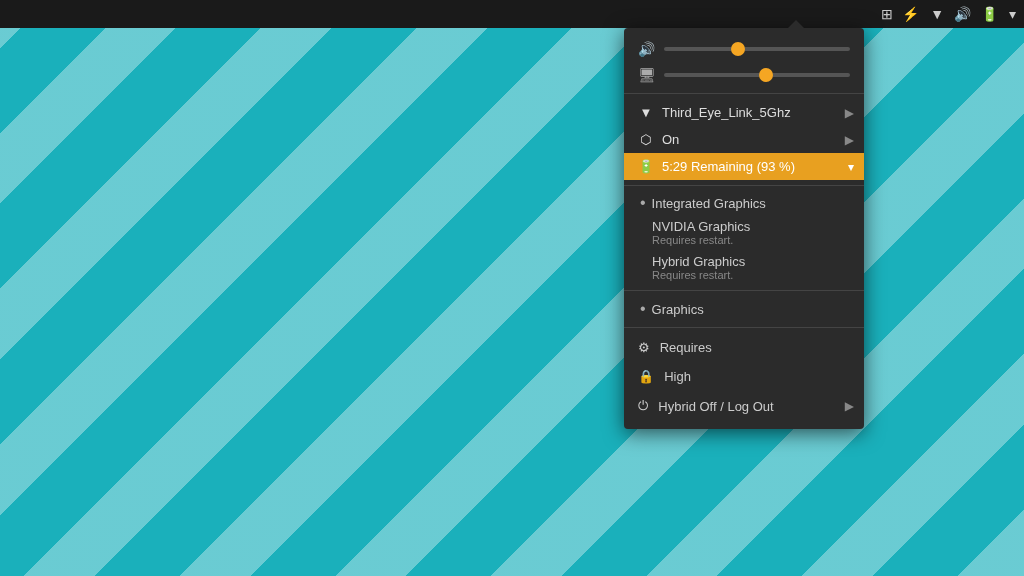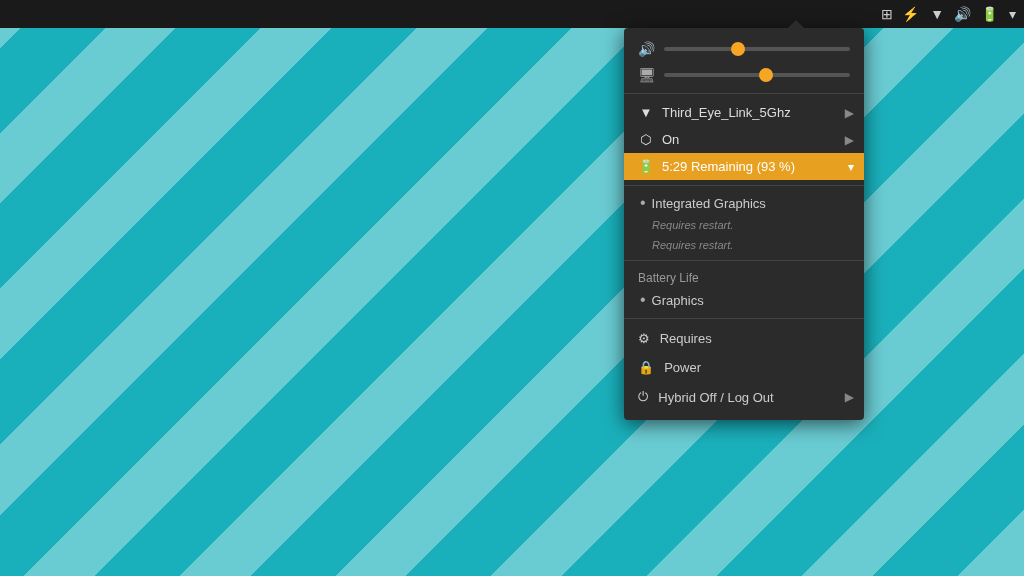--- a/index.html
+++ b/index.html
@@ -143,21 +143,20 @@
 
     .graphics-option {
       display: flex;
       flex-direction: column;
       padding: 4px 14px 4px 28px;
       color: #ccc;
       font-size: 13px;
       cursor: pointer;
     }
     .graphics-option .sub-label {
-      font-style: italic;
       font-size: 11px;
       color: #888;
     }
 
     .graphics-selected {
       display: flex;
       align-items: center;
       padding: 4px 14px 4px 16px;
       color: #ccc;
       font-size: 13px;
@@ -257,47 +256,48 @@
 
 
   <div class="divider"></div>
 
   <div class="graphics-selected">
     <span class="dot">•</span>
     <span>Integrated Graphics</span>
   </div>
 
   <div class="graphics-option">
+    <span>NVIDIA Graphics</span>
     <span class="sub-label">Requires restart.</span>
   </div>
 
   <div class="graphics-option">
+    <span>Hybrid Graphics</span>
     <span class="sub-label">Requires restart.</span>
   </div>
 
   <div class="divider"></div>
 
-  <div class="section-title">Battery Life</div>
 
   <div class="power-option selected">
     <span class="dot">•</span>
     <span>Graphics</span>
   </div>
 
 
   <div class="divider"></div>
 
   <div class="bottom-menu-item">
     <span>⚙</span>
     <span>Requires</span>
   </div>
 
   <div class="bottom-menu-item">
     <span>🔒</span>
-    <span>Power</span>
+    <span>High</span>
   </div>
 
   <div class="bottom-menu-item" style="position:relative;">
     <span>⏻</span>
     <span>Hybrid Off / Log Out</span>
     <span class="arrow-right">▶</span>
   </div>
 
 </div>
 

